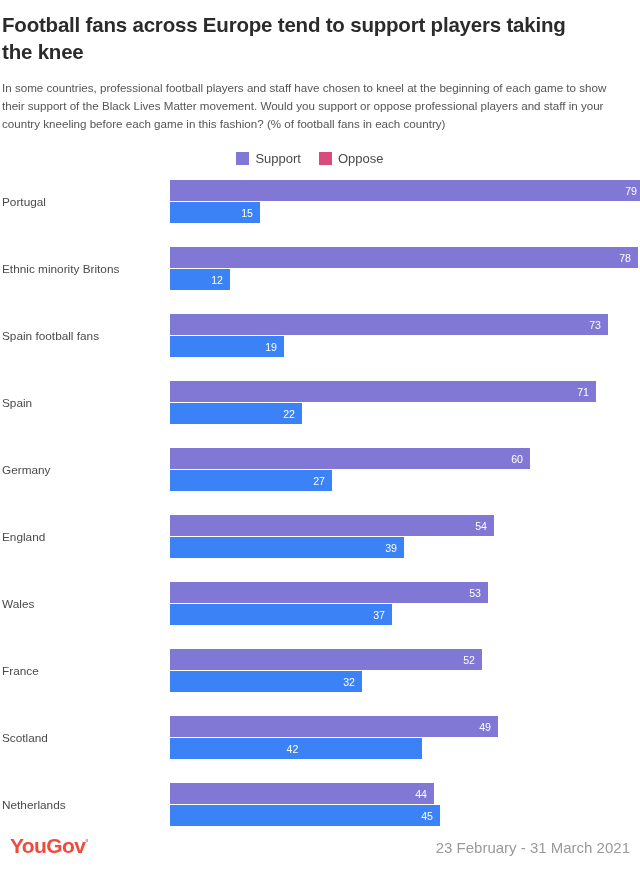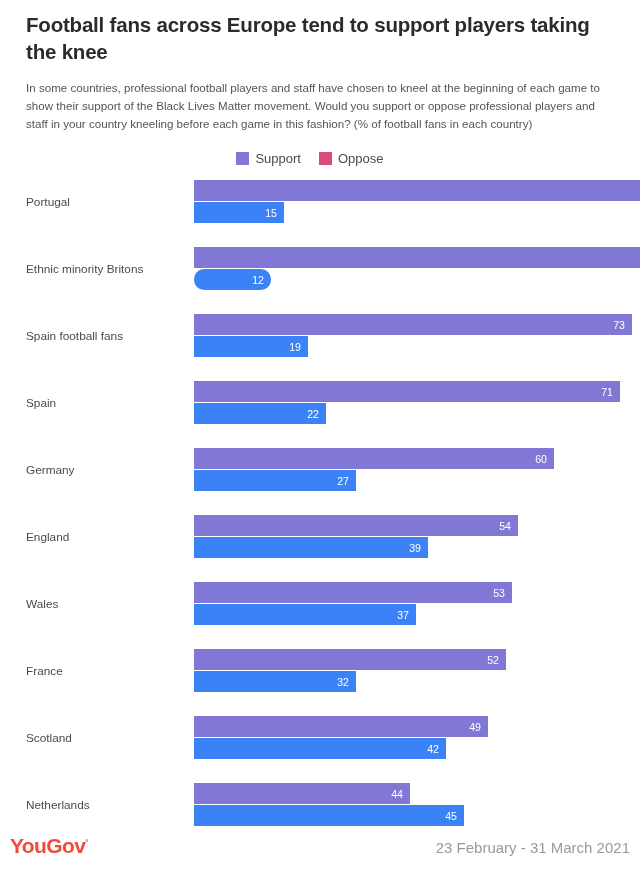--- a/index.html
+++ b/index.html
@@ -14,21 +14,21 @@
     color: #3b3b3b;
     position: relative;
     overflow: hidden;
   }
 
   .page {
     width: 640px;
     height: 879px;
     position: relative;
     box-sizing: border-box;
-    padding: 0 26px;
+    padding: 0 2px;
   }
 
   
   .chart-title {
     font-size: 20.5px;
     font-weight: bold;
     line-height: 1.30;
     color: #2b2b2b;
     letter-spacing: -0.2px;
     padding-top: 12px;
@@ -173,21 +173,21 @@
             <span class="bar-value">15</span>
           </div>
         </div>
       </div>
       <div class="row">
         <div class="row-label">Ethnic minority Britons</div>
         <div class="bars">
           <div class="bar bar-support" style="width: 468px;">
             <span class="bar-value">78</span>
           </div>
-          <div class="bar bar-oppose" style="width: 77px; border-radius: 10px;">
+          <div class="bar bar-oppose" style="width: 60px;">
             <span class="bar-value">12</span>
           </div>
         </div>
       </div>
       <div class="row">
         <div class="row-label">Spain football fans</div>
         <div class="bars">
           <div class="bar bar-support" style="width: 438px;">
             <span class="bar-value">73</span>
           </div>
@@ -239,40 +239,40 @@
             <span class="bar-value">37</span>
           </div>
         </div>
       </div>
       <div class="row">
         <div class="row-label">France</div>
         <div class="bars">
           <div class="bar bar-support" style="width: 312px;">
             <span class="bar-value">52</span>
           </div>
-          <div class="bar bar-oppose" style="width: 162px;">
+          <div class="bar bar-oppose" style="width: 192px;">
             <span class="bar-value">32</span>
           </div>
         </div>
       </div>
       <div class="row">
         <div class="row-label">Scotland</div>
         <div class="bars">
-          <div class="bar bar-support" style="width: 294px;">
+          <div class="bar bar-support" style="width: 328px;">
             <span class="bar-value">49</span>
           </div>
-          <div class="bar bar-oppose" style="width: 252px;">
+          <div class="bar bar-oppose" style="width: 252px; justify-content: center;">
             <span class="bar-value">42</span>
           </div>
         </div>
       </div>
       <div class="row">
         <div class="row-label">Netherlands</div>
         <div class="bars">
-          <div class="bar bar-support" style="width: 216px;">
+          <div class="bar bar-support" style="width: 264px;">
             <span class="bar-value">44</span>
           </div>
           <div class="bar bar-oppose" style="width: 270px;">
             <span class="bar-value">45</span>
           </div>
         </div>
       </div>
     </div>
 
   <div class="footer">

